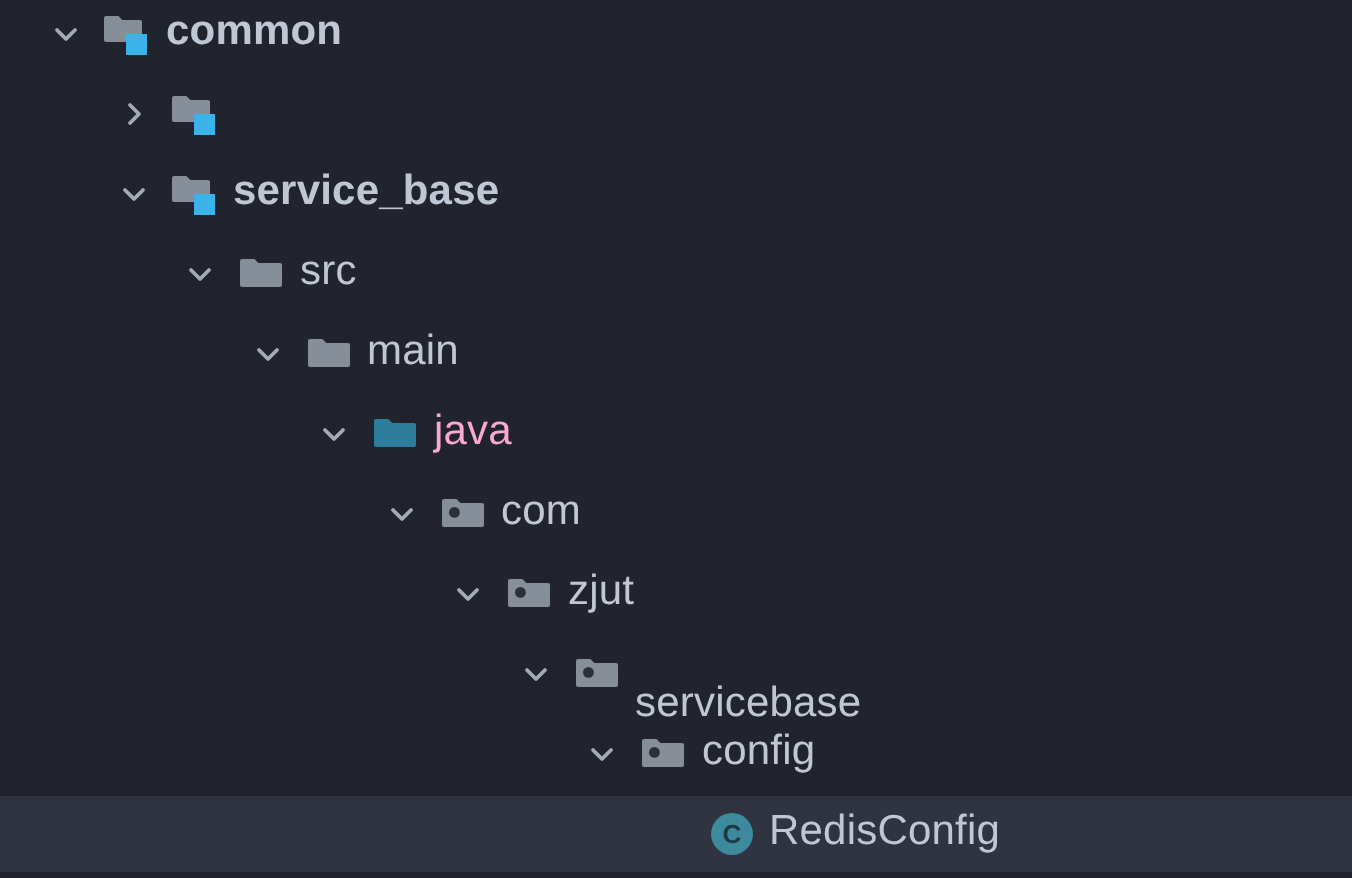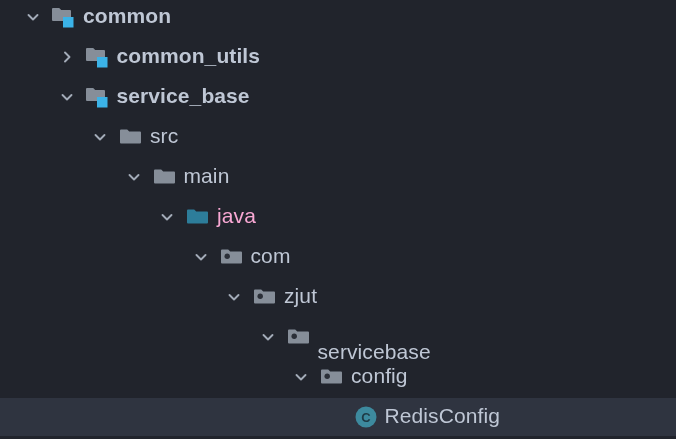--- a/index.html
+++ b/index.html
@@ -100,21 +100,20 @@
         <svg width="16" height="16" viewBox="0 0 16 16">
           <polyline class="stroke" points="6,3.5 10.5,8 6,12.5"></polyline>
         </svg>
       </span>
       <span class="icon" style="left: 84.5px; top: 6px;">
         <svg width="26" height="24" viewBox="0 0 26 24">
           <path fill="#868e99" d="M1 4a1 1 0 0 1 1-1h6.2l2 2H19a1 1 0 0 1 1 1v9a1 1 0 0 1-1 1H2a1 1 0 0 1-1-1z"></path>
           <rect x="12" y="12" width="10.5" height="10.5" fill="#3bb3e8"></rect>
         </svg>
       </span>
-      <span class="label bold" style="left: 116.5px; top: 5px; color: rgb(191, 199, 213);">common_utils</span>
     </div>
     <div class="row" style="top: 118px; height: 38px;">
       <span class="toggle" style="left: 89px; top: 8px;">
         <svg width="16" height="16" viewBox="0 0 16 16">
           <polyline class="stroke" points="3.5,6 8,10.5 12.5,6"></polyline>
         </svg>
       </span>
       <span class="icon" style="left: 118px; top: 6px;">
         <svg width="24" height="22" viewBox="0 0 24 22">
           <path fill="#868e99" d="M1 4.5a1 1 0 0 1 1-1h6.2l2 2H21a1 1 0 0 1 1 1v10a1 1 0 0 1-1 1H2a1 1 0 0 1-1-1z"></path>

